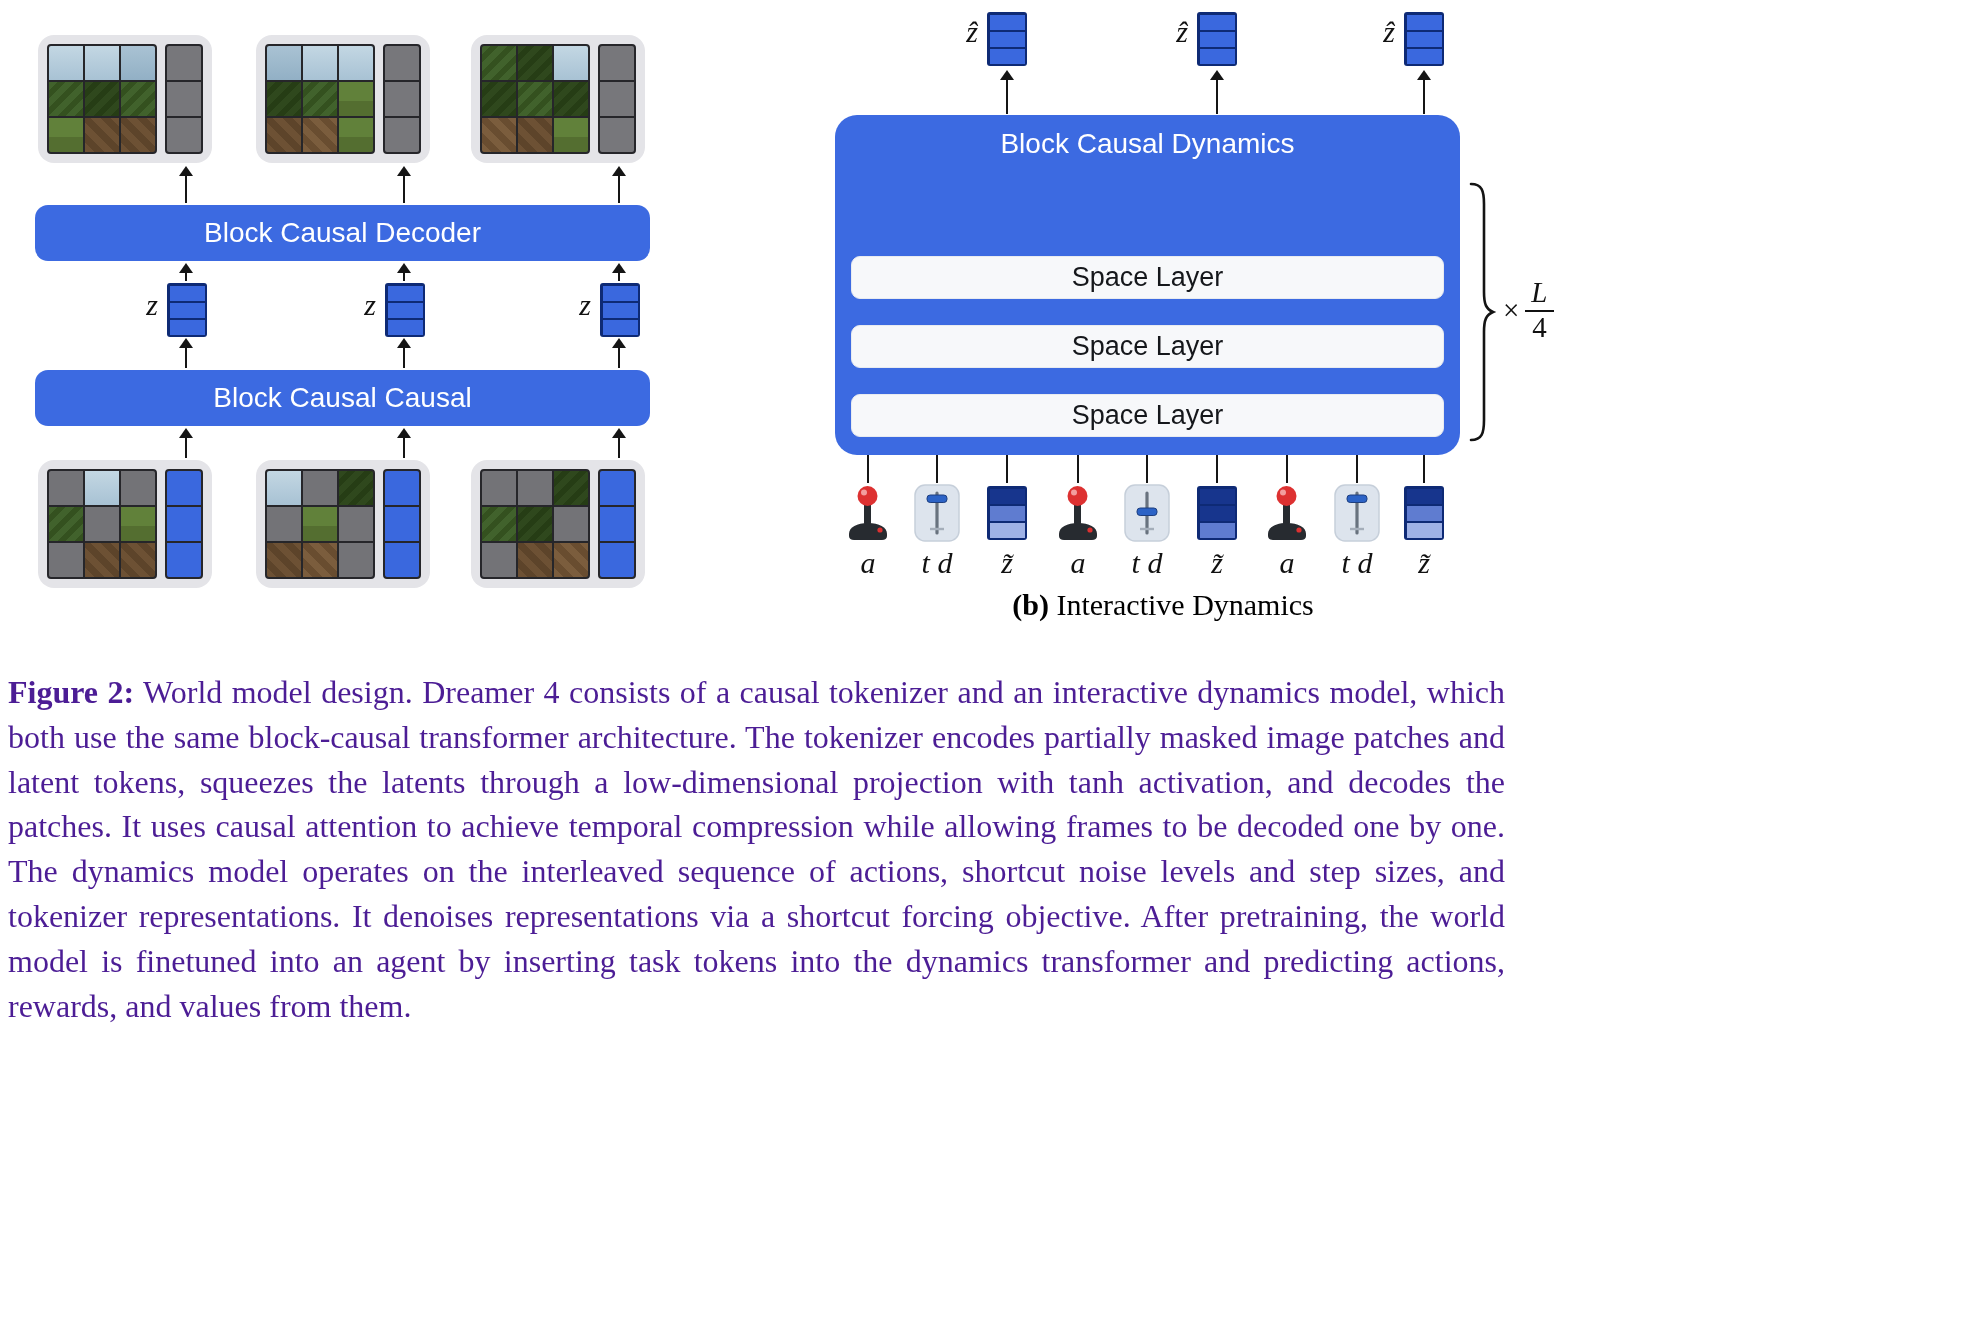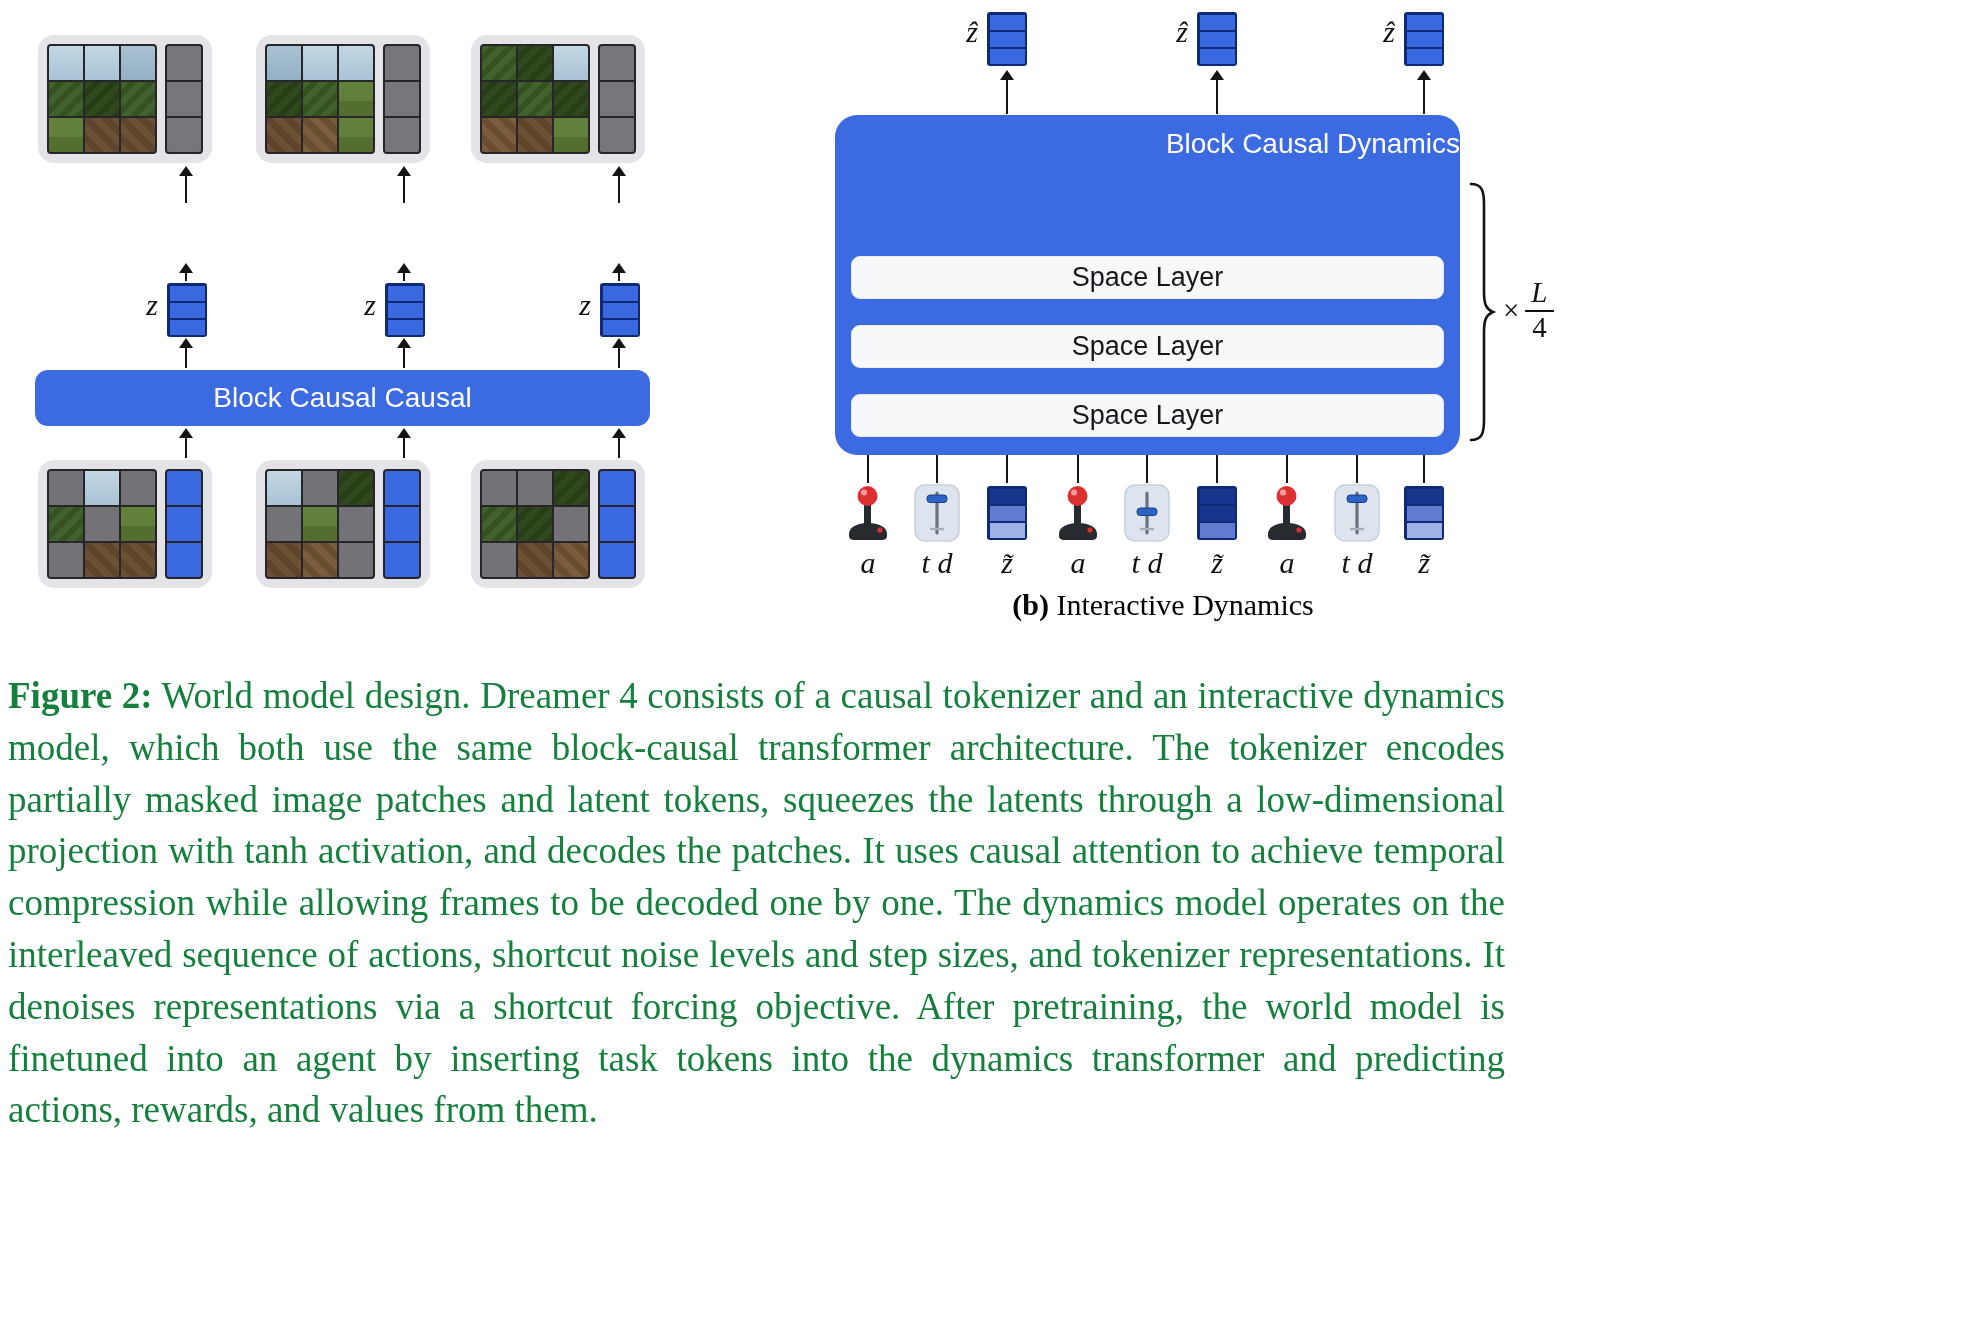--- a/index.html
+++ b/index.html
@@ -33,21 +33,21 @@
   .p-bluetok{background:#3a68de}
   .p-tok{background:#3a68de}
   .p-noise0{background:#17358d}
   .p-noise1{background:#5f7cd0}
   .p-noise2{background:#9fb2e6}
 
   
   .bluebar{position:absolute;background:#3c6ae1;border-radius:13px;display:flex;align-items:center;
            justify-content:center;color:#fff;font-size:28px}
   .dynbox{position:absolute;background:#3c6ae1;border-radius:22px}
-  .dyntitle{position:absolute;top:13px;left:0;right:0;text-align:right;color:#fff;font-size:28px}
+  .dyntitle{position:absolute;top:13px;left:0;right:0;text-align:center;color:#fff;font-size:28px}
   .layer{position:absolute;left:16px;right:16px;height:43px;background:#f7f8fa;border:1px solid #e8ebf0;
          border-radius:9px;display:flex;align-items:center;justify-content:center;font-size:27px;color:#15171b}
 
   
   .arrow{position:absolute;width:14px}
   .arrow::before{content:"";position:absolute;left:5.8px;top:6px;bottom:0;width:2.4px;background:#151515}
   .arrow::after{content:"";position:absolute;left:0;top:0;width:0;height:0;
                 border-left:7px solid transparent;border-right:7px solid transparent;
                 border-bottom:10px solid #151515}
   .tick{position:absolute;width:2.4px;background:#151515}
@@ -55,22 +55,22 @@
   
   .varlab{position:absolute;font-family:"Liberation Serif","DejaVu Serif",serif;font-style:italic;
           font-size:30px;color:#111}
   .subcap{position:absolute;text-align:center;font-family:"Liberation Serif","DejaVu Serif",serif;
           font-size:30px;color:#000}
   .subcap b{font-weight:700}
   .ratio{position:absolute;display:flex;align-items:center;gap:6px;color:#111;
          font-family:"Liberation Serif","DejaVu Serif",serif;font-size:29px}
   .frac{display:inline-flex;flex-direction:column;align-items:center;line-height:1.1}
   .frac .num{font-style:italic;border-bottom:2.2px solid #111;padding:0 6px 1px}
-  .figcap{position:absolute;left:8px;top:670px;width:1497px;color:#15803d;text-align:justify;
-          font-family:"Liberation Serif","DejaVu Serif",serif;font-size:37px;line-height:1.40}
+  .figcap{position:absolute;left:8px;top:670px;width:1497px;color:#4c1d95;text-align:justify;
+          font-family:"Liberation Serif","DejaVu Serif",serif;font-size:32px;line-height:1.40}
   .figcap b{font-weight:700}
   .icon{position:absolute}
 </style>
 </head>
 <body>
 
 <div class="canvas">
 
   <div class="tokbox" style="left:38px;top:35px">
     <div class="imggrid">
@@ -124,20 +124,23 @@
         <div class="cell p-graytok"></div>
         <div class="cell p-graytok"></div>
         <div class="cell p-graytok"></div>
       </div>
   </div>
 
   <div class="arrow" style="left:179px;top:166px;height:37px"></div>
   <div class="arrow" style="left:397px;top:166px;height:37px"></div>
   <div class="arrow" style="left:612px;top:166px;height:37px"></div>
 
+  <div class="bluebar" style="left:35px;top:205px;width:615px;height:56px">
+    <span>Block Causal Decoder</span>
+  </div>
 
   <div class="arrow" style="left:179px;top:263px;height:18px"></div>
   <div class="arrow" style="left:397px;top:263px;height:18px"></div>
   <div class="arrow" style="left:612px;top:263px;height:18px"></div>
 
   <span class="varlab" style="left:122px;top:288px;width:36px;text-align:right">z</span>
   <div class="zstack" style="left:167px;top:283px">
       <div class="cell p-tok"></div>
       <div class="cell p-tok"></div>
       <div class="cell p-tok"></div>

